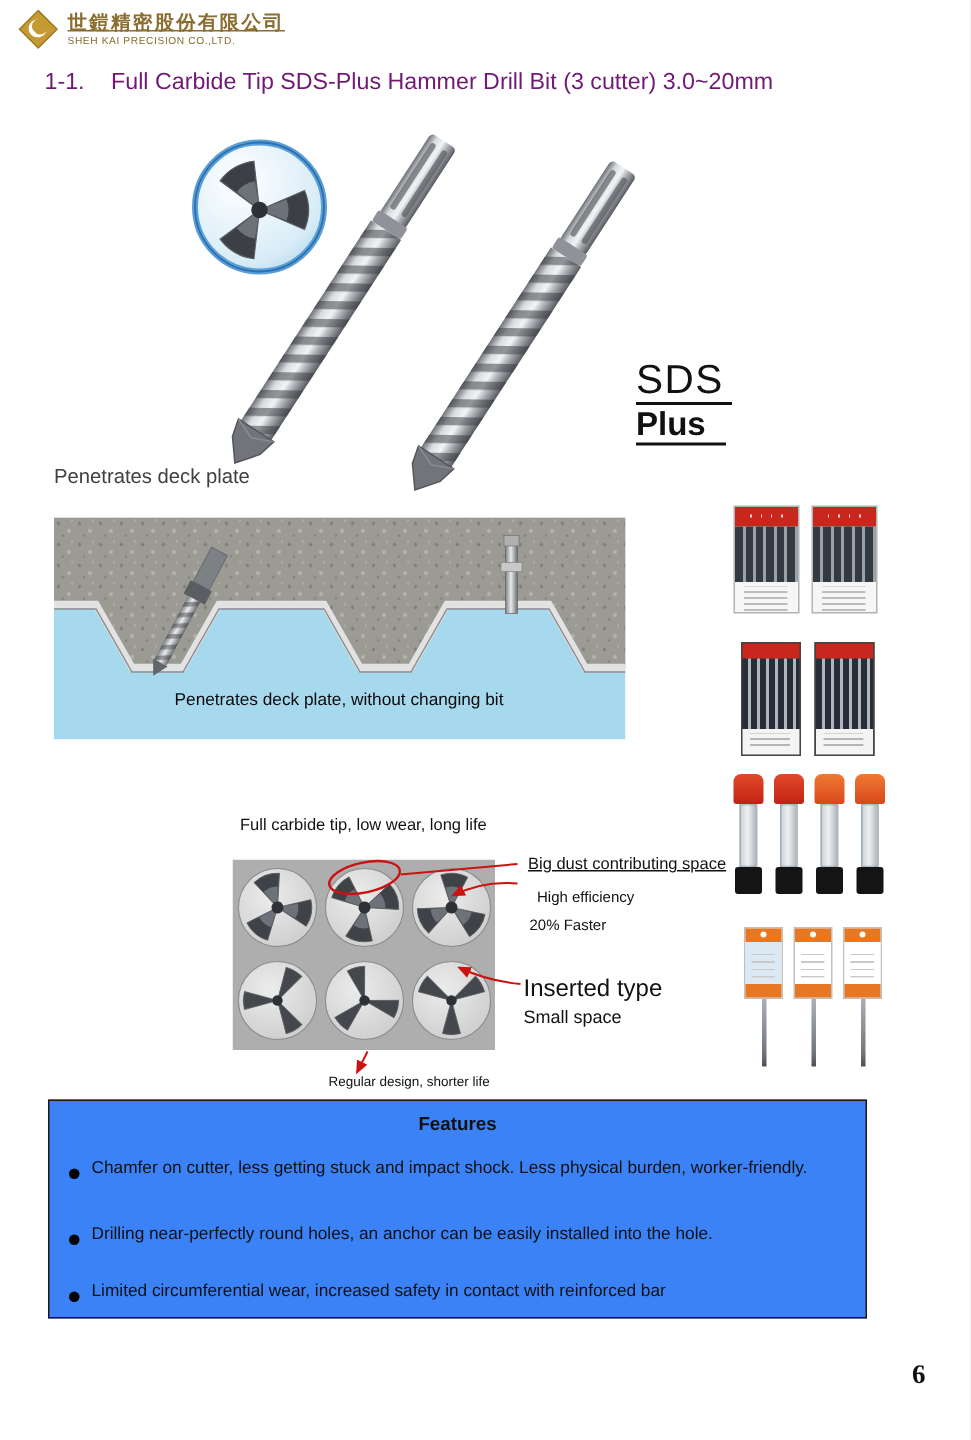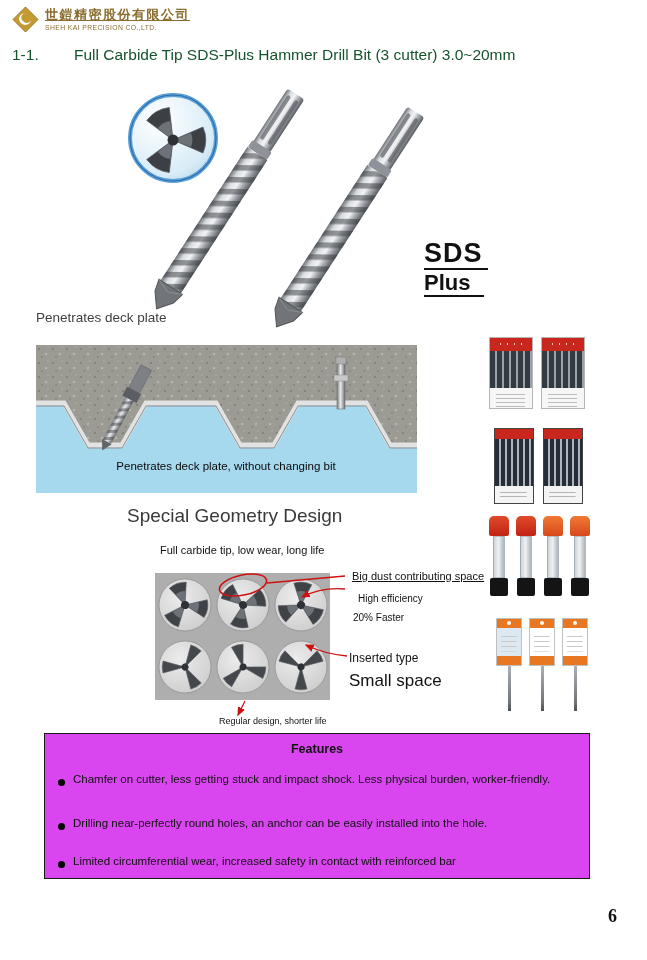--- a/index.html
+++ b/index.html
@@ -7,43 +7,43 @@
         font-family:"Liberation Sans",sans-serif;color:#111;overflow:hidden;}
   .abs{position:absolute;}
 
   
   #logo{left:12px;top:6px;display:flex;gap:6px;align-items:center;}
   #logo-text{display:flex;flex-direction:column;line-height:1.05;}
   #logo-cn{font-size:13px;font-weight:bold;color:#8a6d2f;letter-spacing:1.5px;text-decoration:underline;}
   #logo-en{font-size:6.8px;color:#8a6d2f;letter-spacing:0.4px;margin-top:2px;}
 
   
-  #title{left:12px;top:46px;width:620px;display:flex;font-size:15.5px;color:#14532d;}
+  #title{left:12px;top:46px;width:620px;display:flex;font-size:15.5px;color:#701a75;text-align:center;}
   #title .num{width:62px;}
 
   
   #sds{left:424px;top:240px;width:64px;text-align:left;color:#111;}
-  #sds .l1{font-size:27px;font-weight:bold;letter-spacing:1px;line-height:1;border-bottom:2.5px solid #111;padding-bottom:1px;}
+  #sds .l1{font-size:27px;font-weight:normal;letter-spacing:1px;line-height:1;border-bottom:2.5px solid #111;padding-bottom:1px;}
   #sds .l2{font-size:22px;font-weight:bold;line-height:1.15;border-bottom:2.5px solid #111;width:60px;}
 
   #deck-label{left:36px;top:310px;font-size:13.5px;color:#404040;}
 
   
   #geo-heading{left:127px;top:505px;width:260px;font-size:19px;color:#3a3a3a;}
   #tip-label{left:160px;top:544px;font-size:11px;color:#111;}
   .annot{color:#111;}
   #an-bigdust{left:352px;top:570px;font-size:11px;text-decoration:underline;}
   #an-higheff{left:358px;top:593px;font-size:10px;}
   #an-faster{left:353px;top:612px;font-size:10px;}
-  #an-inserted{left:349px;top:651px;font-size:12px;}
-  #an-small{left:349px;top:671px;font-size:17px;}
+  #an-inserted{left:349px;top:651px;font-size:16px;}
+  #an-small{left:349px;top:671px;font-size:12px;}
   #an-regular{left:219px;top:716px;font-size:9px;}
 
   
-  #features{left:44px;top:733px;width:544px;height:144px;border:1.6px solid #1a1a1a;background:#d946ef;}
+  #features{left:32px;top:733px;width:544px;height:144px;border:1.6px solid #1a1a1a;background:#3b82f6;}
   #features-title{position:absolute;top:8px;left:0;width:100%;text-align:center;font-size:12.5px;font-weight:bold;}
   .feat-row{position:absolute;left:13px;right:8px;display:flex;align-items:flex-end;gap:8px;font-size:11.5px;line-height:1.25;}
   .bullet{flex:0 0 auto;width:7px;height:7px;border-radius:50%;background:#000;margin-top:3px;}
 
   #page-num{left:608px;top:906px;font-size:18px;font-weight:bold;font-family:"Liberation Serif",serif;}
 
   
   .pkg-row{display:flex;}
   #pkg1{left:489px;top:337px;gap:8px;}
   .pkg-box{width:42px;height:70px;background:#eef0f2;border:1px solid #b5b5b5;display:flex;flex-direction:column;}
@@ -196,21 +196,20 @@
     <g transform="translate(100,42) rotate(28)">
       <rect x="-6" y="-22" width="12" height="26" fill="#7d8186" stroke="#5a5e62" stroke-width="0.5"></rect>
       <rect x="-8" y="4" width="16" height="10" fill="#5a5e63"></rect>
       <rect x="-4.5" y="14" width="9" height="48" fill="url(#metalV)"></rect>
       <rect x="-4.5" y="14" width="9" height="48" fill="url(#spiral2)"></rect>
       <path d="M-5.5,62 L5.5,62 L0,72 Z" fill="#62666b"></path>
     </g>
     <text x="190" y="125" text-anchor="middle" font-size="11.5" fill="#0a0a0a" font-family="Liberation Sans, sans-serif">Penetrates deck plate, without changing bit</text>
   </svg>
 
-  <div class="abs" id="geo-heading">Special Geometry Design</div>
   <div class="abs" id="tip-label">Full carbide tip, low wear, long life</div>
 
   <svg class="abs" style="left:155px;top:573px;" width="175" height="127" viewBox="0 0 175 127">
     <defs>
       <radialGradient id="holebg" cx="0.4" cy="0.35" r="0.9">
         <stop offset="0" stop-color="#ececec"></stop>
         <stop offset="0.75" stop-color="#cfcfcf"></stop>
         <stop offset="1" stop-color="#a8a8a8"></stop>
       </radialGradient>
       <g id="tipWide">

